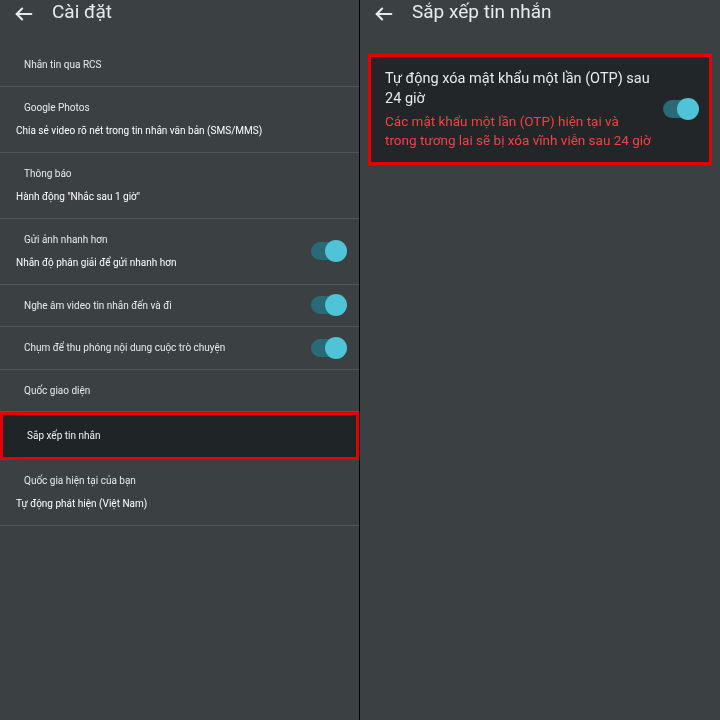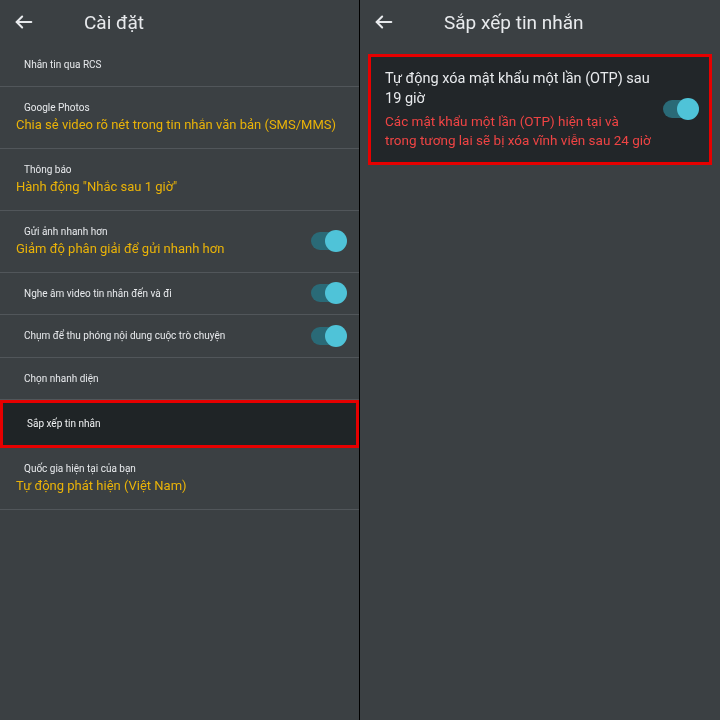--- a/index.html
+++ b/index.html
@@ -1,28 +1,28 @@
 <!DOCTYPE html>
 <html><head>
 <meta charset="utf-8">
 <style>
   * { box-sizing: border-box; margin: 0; padding: 0; }
   html, body { width: 720px; height: 720px; background: #000; font-family: Roboto, Arial, sans-serif; overflow: hidden; }
   .wrap { display: flex; width: 720px; height: 720px; }
   .panel { background: #3b4043; position: relative; color: #d5d8da; display: flex; flex-direction: column; }
   .panel-left { width: 360px; border-right: 1px solid #000; }
   .panel-right { width: 360px; }
-  .header { display: flex; align-items: center; height: 44px; padding: 0 10px; gap: 32px; }
+  .header { display: flex; height: 44px; padding: 0 10px; }
   .back-btn { width: 28px; height: 28px; display: flex; align-items: center; justify-content: center; color: #e8eaed; cursor: pointer; }
   .back-btn svg { width: 22px; height: 22px; }
   .header-title { font-size: 19px; margin-left: 14px; color: #e8eaed; font-weight: 400; }
   .list { flex: 1; overflow: hidden; }
   .item { padding: 14px 16px; border-bottom: 1px solid #51565a; position: relative; }
   .item .title { font-size: 10px; color: #e8eaed; line-height: 1.35; margin-left: 8px; }
-  .item .sub { font-size: 13px; color: #eab308; line-height: 1.35; margin-top: 2px; }
+  .item .sub { font-size: 10px; color: #ffffff; line-height: 1.35; margin-top: 10px; }
   .item.with-toggle { padding-right: 62px; }
   .toggle { position: absolute; right: 14px; top: 50%; transform: translateY(-50%); width: 34px; height: 18px; border-radius: 9px; background: #2a6a77; }
   .toggle::after { content: ""; position: absolute; right: -2px; top: -2px; width: 22px; height: 22px; border-radius: 50%; background: #4fc3d8; }
   .highlight { border: 3px solid #e60000; background: #1f2426; }
   .highlight .title { color: #f1f3f4; }
   
   .panel-right .list { padding-top: 4px; }
   .otp-box { margin: 6px 8px; border: 3px solid #e60000; background: #222629; padding: 12px 56px 12px 14px; position: relative; }
   .otp-box .title { font-size: 14.5px; color: #e8eaed; line-height: 1.35; }
   .otp-box .sub { font-size: 13.5px; color: #ef4444; line-height: 1.4; margin-top: 4px; }
@@ -51,33 +51,33 @@
         <div class="item">
           <div class="title">Google Photos</div>
           <div class="sub">Chia sẻ video rõ nét trong tin nhắn văn bản (SMS/MMS)</div>
         </div>
         <div class="item">
           <div class="title">Thông báo</div>
           <div class="sub">Hành động "Nhắc sau 1 giờ"</div>
         </div>
         <div class="item with-toggle">
           <div class="title">Gửi ảnh nhanh hơn</div>
-          <div class="sub">Giảm độ phân giải để gửi nhanh hơn</div>
+          <div class="sub">Nhắn độ phân giải để gửi nhanh hơn</div>
           <div class="toggle"></div>
         </div>
         <div class="item with-toggle">
           <div class="title">Nghe âm video tin nhắn đến và đi</div>
           <div class="toggle"></div>
         </div>
         <div class="item with-toggle">
           <div class="title">Chụm để thu phóng nội dung cuộc trò chuyện</div>
           <div class="toggle"></div>
         </div>
         <div class="item">
-          <div class="title">Chọn nhanh diện</div>
+          <div class="title">Quốc giao diện</div>
         </div>
         <div class="item highlight">
           <div class="title">Sắp xếp tin nhắn</div>
         </div>
         <div class="item">
           <div class="title">Quốc gia hiện tại của bạn</div>
           <div class="sub">Tự động phát hiện (Việt Nam)</div>
         </div>
       </div>
   </div>
@@ -87,20 +87,20 @@
       <div class="back-btn">
         <svg viewBox="0 0 24 24" fill="none" stroke="currentColor" stroke-width="2.2" stroke-linecap="round" stroke-linejoin="round">
             <line x1="20" y1="12" x2="4" y2="12"></line>
             <polyline points="10 18 4 12 10 6"></polyline>
           </svg>
       </div>
       <div class="header-title">Sắp xếp tin nhắn</div>
     </div>
     <div class="list">
       <div class="otp-box">
-        <div class="title">Tự động xóa mật khẩu một lần (OTP) sau 19 giờ</div>
+        <div class="title">Tự động xóa mật khẩu một lần (OTP) sau 24 giờ</div>
         <div class="sub">Các mật khẩu một lần (OTP) hiện tại và trong tương lai sẽ bị xóa vĩnh viễn sau 24 giờ</div>
         <div class="toggle"></div>
       </div>
     </div>
   </div>
 
 </div>
 
 </body></html>

